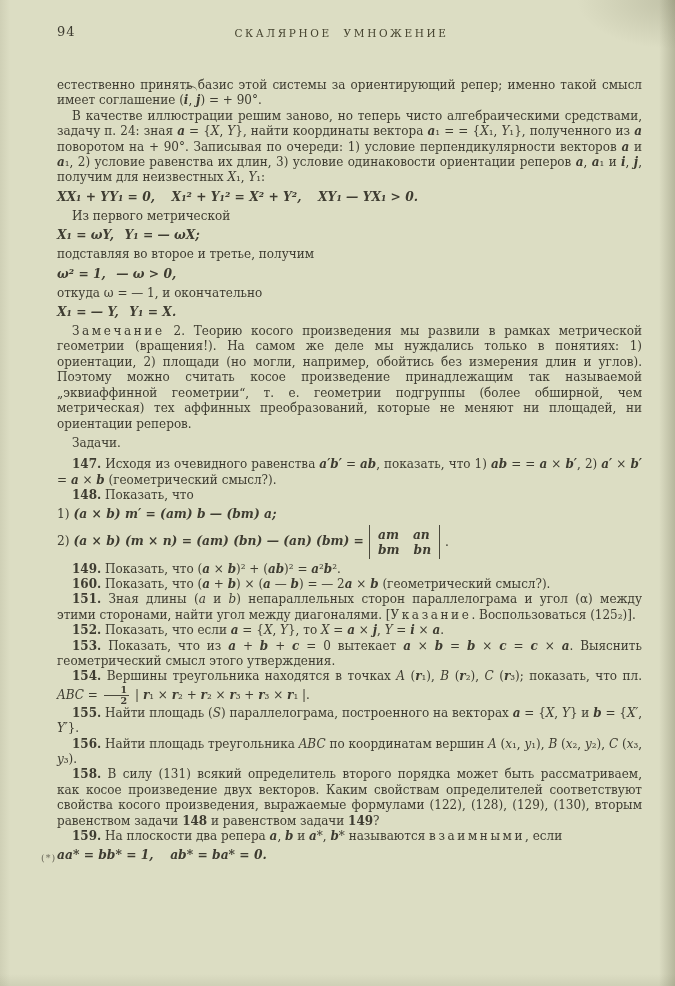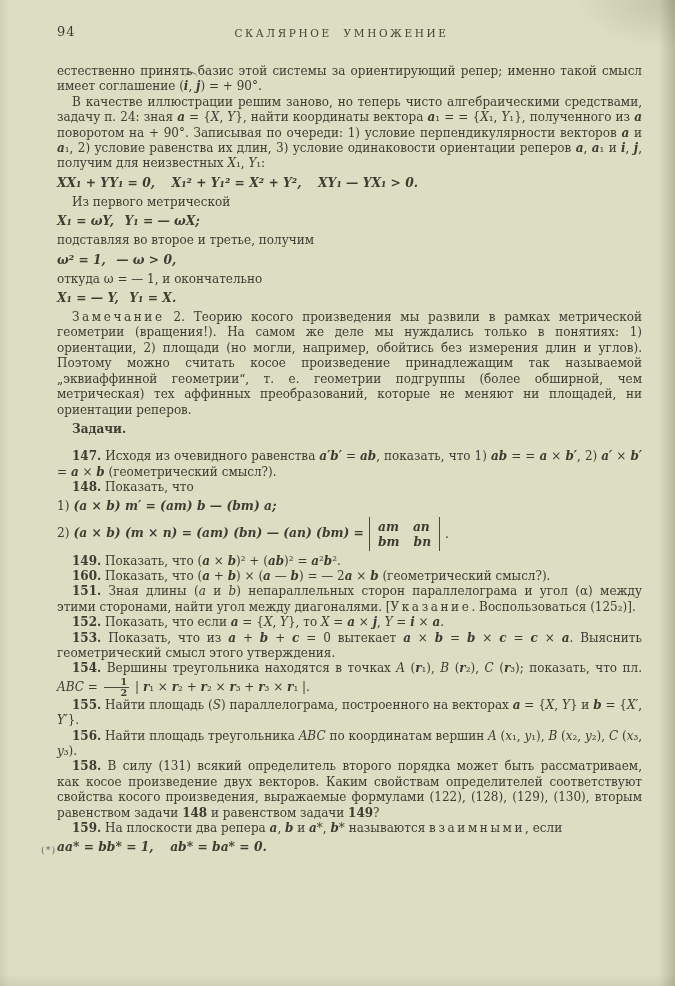--- a/index.html
+++ b/index.html
@@ -10,36 +10,36 @@
     font-family:"DejaVu Serif","Liberation Serif",serif;
     color:#3e3c31;
     background:
       radial-gradient(140px 70px at 100% 0%, rgba(95,95,68,0.22), rgba(95,95,68,0) 70%),
       linear-gradient(to left,  rgba(95,95,68,0.30), rgba(95,95,68,0) 16px),
       linear-gradient(to top,   rgba(95,95,68,0.10), rgba(95,95,68,0) 12px),
       linear-gradient(to right, rgba(95,95,68,0.10), rgba(95,95,68,0) 10px),
       #dcddc3;
   }
   .content{position:absolute;left:57px;top:24px;width:585px;}
-  .running-head{position:relative;height:18px;margin-bottom:22px;}
+  .running-head{position:relative;height:18px;margin-bottom:36px;}
   .page-num{position:absolute;left:0;top:0;font-size:13px;letter-spacing:1px;}
   .head-title{
     position:absolute;left:0;right:16px;top:3px;text-align:center;
     font-size:10.5px;letter-spacing:2.6px;word-spacing:6px;color:#45432f;
   }
   p{margin:0;text-align:justify;font-size:12px;line-height:15.4px;}
   .indent{text-indent:15px;}
   .sp{letter-spacing:2.6px;}
   b{font-weight:bold;}
   .formula{
     text-align:left;margin:2px 0 3px 0;font-size:12.3px;line-height:16px;
     font-weight:bold;font-style:italic;position:relative;
   }
   .formula .rm{font-style:normal;font-weight:normal;}
-  .tasks-heading{font-weight:bold;margin-top:4px;margin-bottom:12px;}
+  .tasks-heading{font-weight:normal;margin-top:4px;margin-bottom:6px;}
   
   .angle-wrap{position:relative;display:inline-block;}
   .angle-arc{
     position:absolute;left:1px;right:3px;top:-7px;height:6px;
     border-top:1.3px solid #4a483c;
     border-radius:100% 100% 0 0 / 160% 160% 0 0;
   }
   
   .det{
     display:inline-flex;flex-direction:column;justify-content:center;

